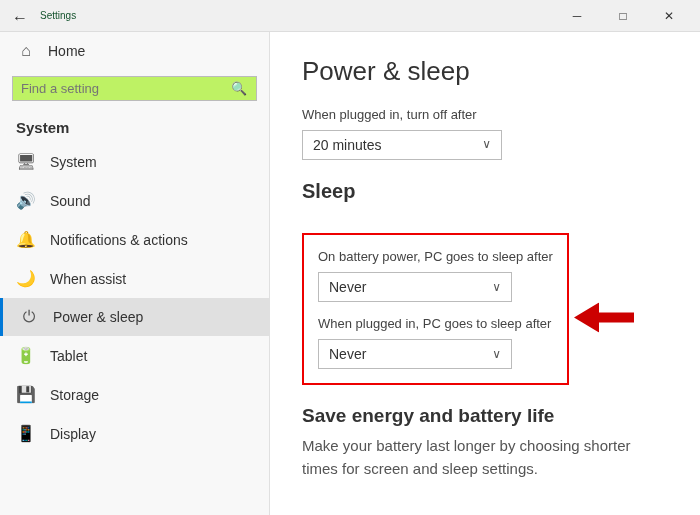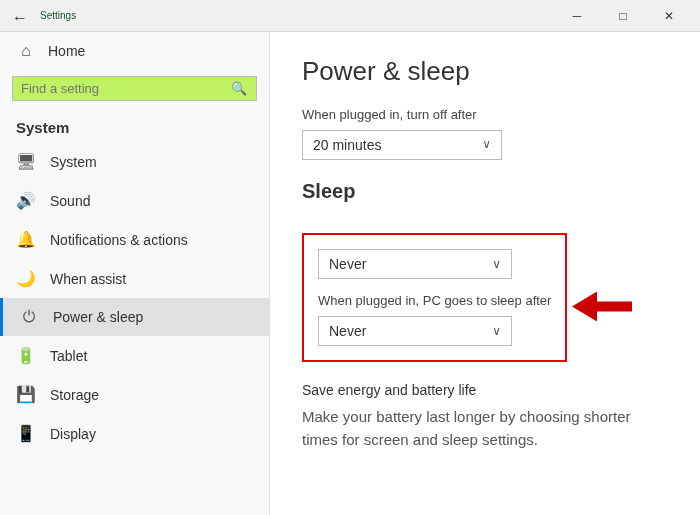--- a/index.html
+++ b/index.html
@@ -197,22 +197,22 @@
       padding: 6px 10px;
       width: 194px;
       cursor: pointer;
       font-size: 14px;
       color: #333;
       margin-bottom: 14px;
     }
 
     
     .save-title {
-      font-size: 14px;
-      font-weight: 400;
+      font-size: 19px;
+      font-weight: 700;
       color: #333;
       margin-bottom: 8px;
     }
     .save-desc {
       font-size: 15px;
       color: #555;
       line-height: 1.5;
       max-width: 360px;
     }
   </style>
@@ -289,20 +289,21 @@
     <div class="dropdown">
       <span>20 minutes</span>
       <span class="dropdown-arrow">∨</span>
     </div>
 
     
     <div class="sleep-title">Sleep</div>
 
     <div style="position: relative; display: inline-block;">
       <div class="sleep-box">
+        <div class="sleep-sub-label">On battery power, PC goes to sleep after</div>
         <div class="sleep-dropdown">
           <span>Never</span>
           <span class="dropdown-arrow">∨</span>
         </div>
         <div class="sleep-sub-label">When plugged in, PC goes to sleep after</div>
         <div class="sleep-dropdown" style="margin-bottom:0;">
           <span>Never</span>
           <span class="dropdown-arrow">∨</span>
         </div>
       </div>

